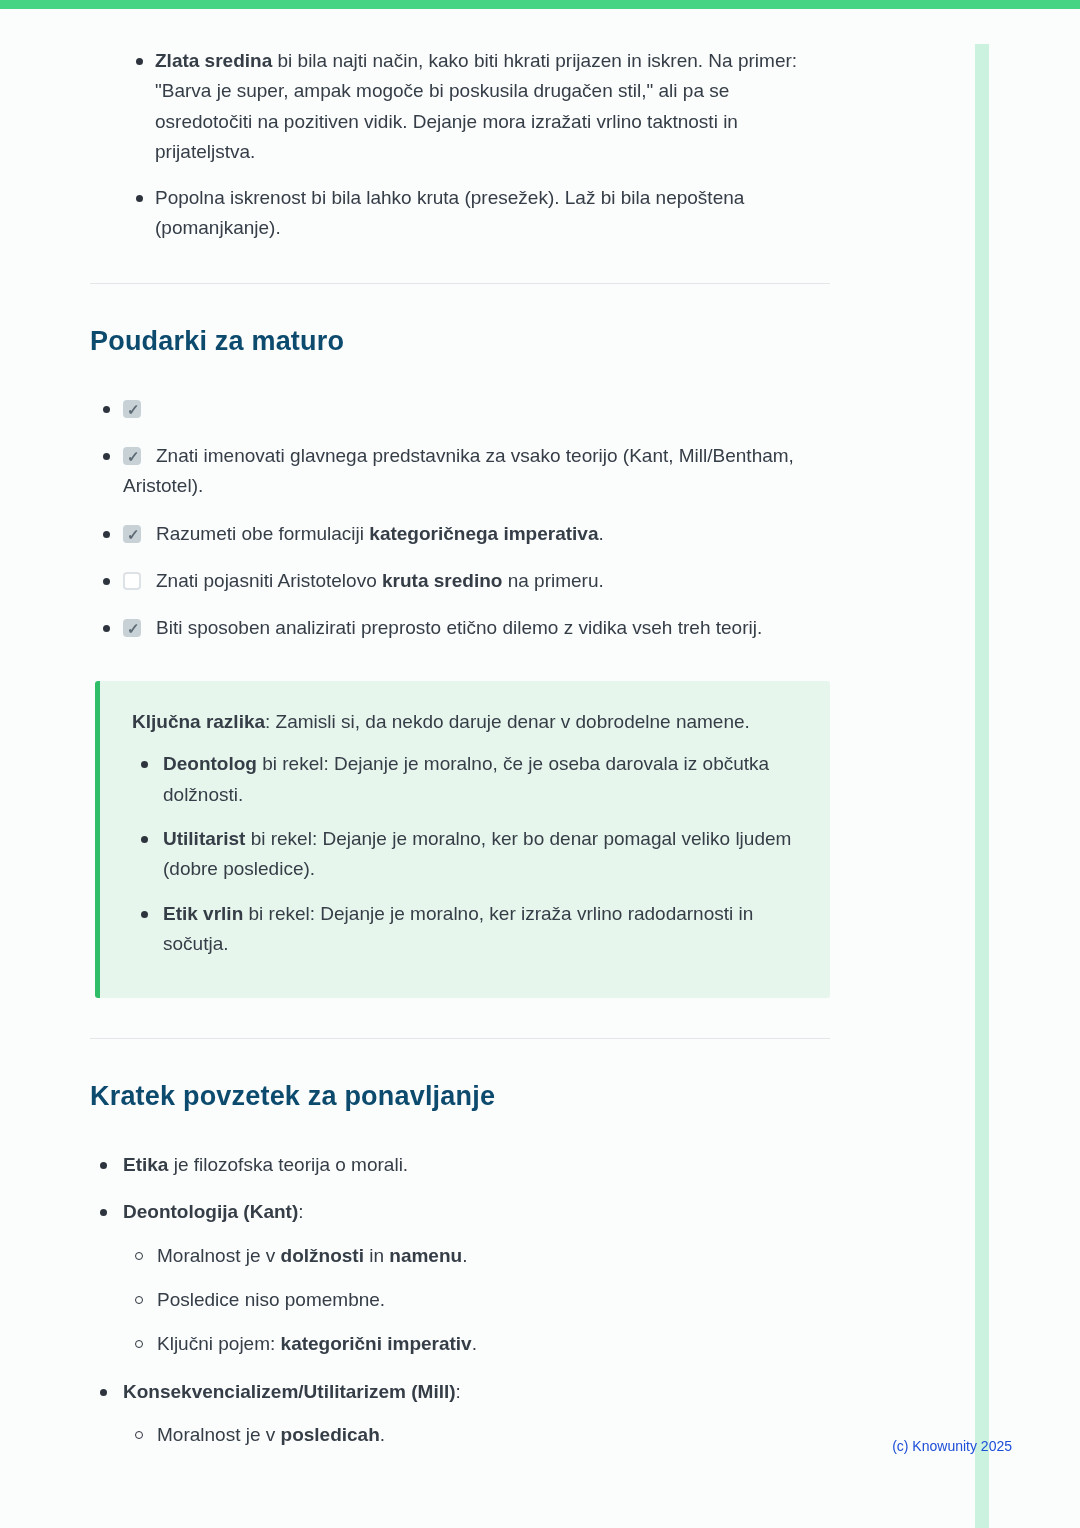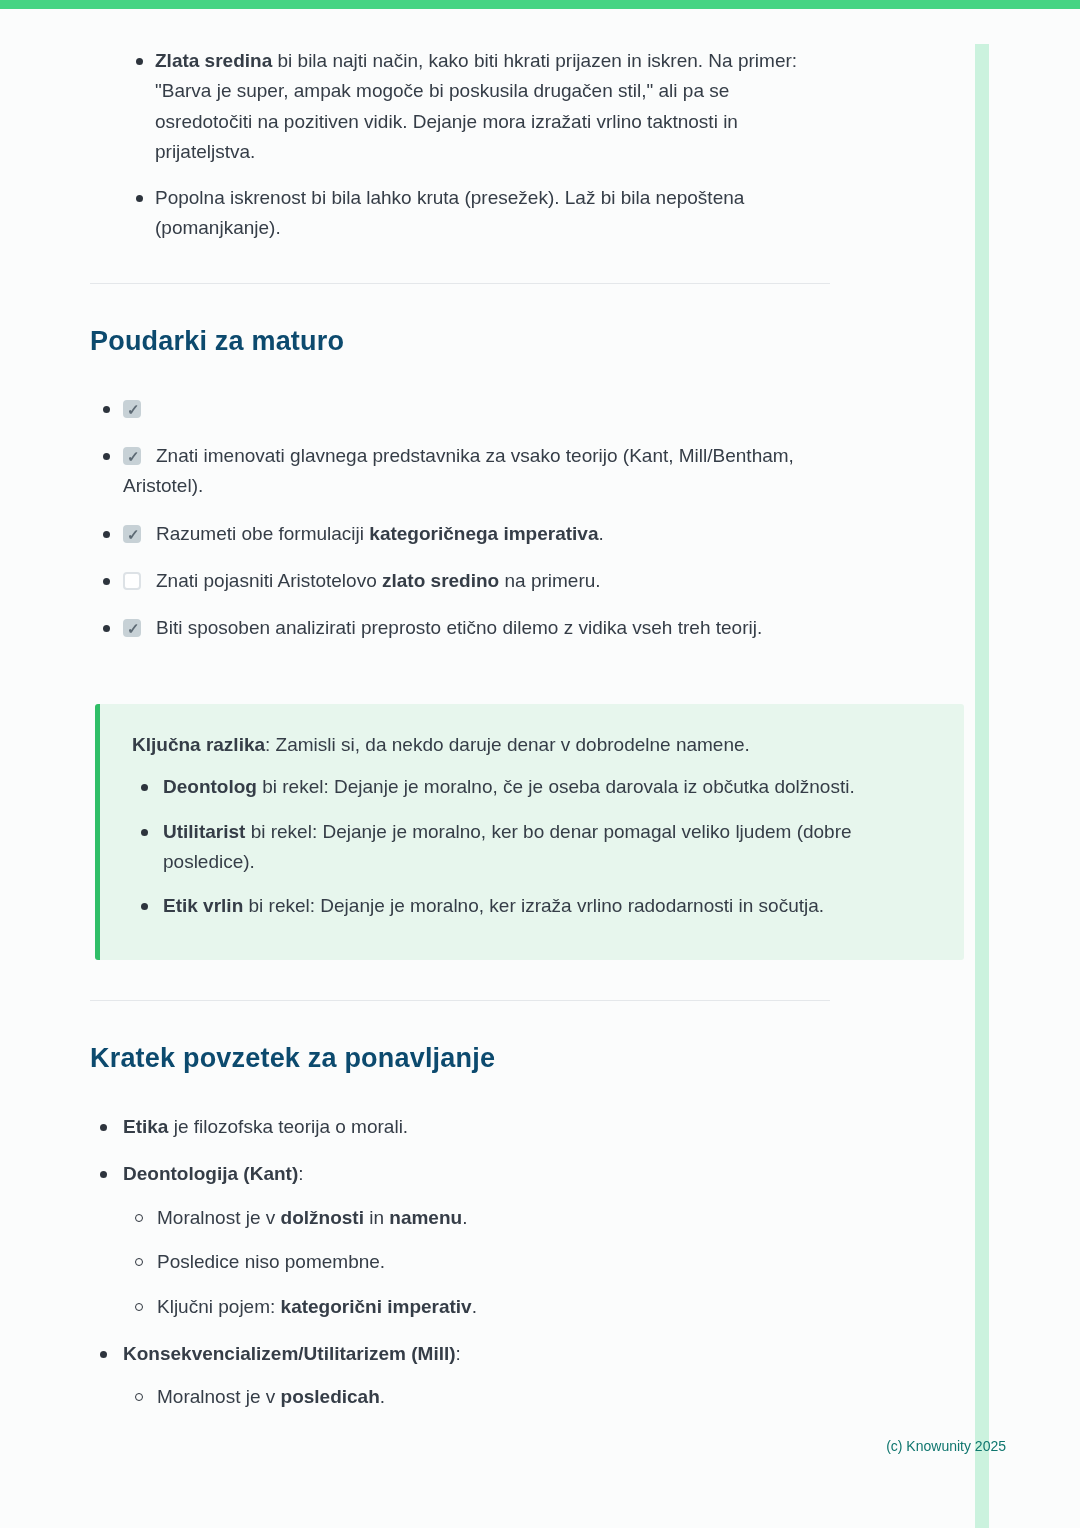--- a/index.html
+++ b/index.html
@@ -28,35 +28,35 @@
 
   h2.section-title { margin-top:36px; font-size:27px; font-weight:700; color:#0c4a6e; letter-spacing:.2px; }
 
   .checklist { margin-top:30px; }
   .checklist > li { padding-left:33px; margin-bottom:17px; }
   .checklist > li::before { content:""; position:absolute; left:13px; top:12px; width:7px; height:7px; border-radius:50%; background:#2d343d; }
   .checkbox { display:inline-block; width:18px; height:18px; border-radius:4px; border:2px solid #dde2e6; background:#fff; vertical-align:-3px; margin-right:15px; position:relative; }
   .checkbox.checked { background:#c7d1d6; border-color:#c7d1d6; }
   .checkbox.checked::after { content:"\2713"; position:absolute; left:2px; top:-4px; font-size:15px; font-weight:700; color:#5d6a74; }
 
-  .callout { margin-top:60px; margin-left:5px; width:869px; background:#e7f6ed; border-left:5px solid #2fbe67; border-radius:3px; padding:26px 32px 38px 32px; }
+  .callout { margin-top:37px; margin-left:5px; width:735px; background:#e7f6ed; border-left:5px solid #2fbe67; border-radius:3px; padding:26px 32px 38px 32px; }
   .callout-lead { margin-bottom:12px; }
   .callout ul { margin-top:4px; }
   .callout li { padding-left:31px; margin-bottom:14px; }
   .callout li::before { content:""; position:absolute; left:9px; top:12px; width:7px; height:7px; border-radius:50%; background:#2d343d; }
   .callout li:last-child { margin-bottom:0; }
 
   .summary { margin-top:32px; }
   .summary > li { padding-left:33px; margin-bottom:17px; }
   .summary > li::before { content:""; position:absolute; left:10px; top:12px; width:7px; height:7px; border-radius:50%; background:#2d343d; }
   .sub-bullets { margin-top:13px; }
   .sub-bullets > li { padding-left:34px; margin-bottom:14px; }
   .sub-bullets > li::before { content:""; position:absolute; left:12px; top:11px; width:6px; height:6px; border-radius:50%; border:1.6px solid #2d343d; background:transparent; }
 
-  .watermark { position:absolute; top:1438px; right:74px; font-size:14px; color:#0f766e; }
+  .watermark { position:absolute; top:1438px; right:68px; font-size:14px; color:#1d4ed8; }
 </style>
 </head>
 <body>
 
 <div class="top-accent"></div>
 <div class="right-accent"></div>
 
 <div class="content">
 
   <ul class="intro">
@@ -65,21 +65,21 @@
     </ul>
 
   <hr class="divider">
 
   <h2 class="section-title">Poudarki za maturo</h2>
 
   <ul class="checklist">
       <li><span class="checkbox checked"></span></li>
       <li><span class="checkbox checked"></span><span><span>Znati imenovati glavnega predstavnika za vsako teorijo (Kant, Mill/Bentham, Aristotel).</span></span></li>
       <li><span class="checkbox checked"></span><span><span>Razumeti obe formulaciji </span><span class="b">kategoričnega imperativa</span><span>.</span></span></li>
-      <li><span class="checkbox"></span><span><span>Znati pojasniti Aristotelovo </span><span class="b">zlato sredino</span><span> na primeru.</span></span></li>
+      <li><span class="checkbox"></span><span><span>Znati pojasniti Aristotelovo </span><span class="b">kruta sredino</span><span> na primeru.</span></span></li>
       <li><span class="checkbox checked"></span><span><span>Biti sposoben analizirati preprosto etično dilemo z vidika vseh treh teorij.</span></span></li>
     </ul>
 
   <div class="callout">
     <p class="callout-lead"><span class="b">Ključna razlika</span><span>: Zamisli si, da nekdo daruje denar v dobrodelne namene.</span></p>
     <ul>
         <li><span><span class="b">Deontolog</span><span> bi rekel: Dejanje je moralno, če je oseba darovala iz občutka dolžnosti.</span></span></li>
         <li><span><span class="b">Utilitarist</span><span> bi rekel: Dejanje je moralno, ker bo denar pomagal veliko ljudem (dobre posledice).</span></span></li>
         <li><span><span class="b">Etik vrlin</span><span> bi rekel: Dejanje je moralno, ker izraža vrlino radodarnosti in sočutja.</span></span></li>
       </ul>

